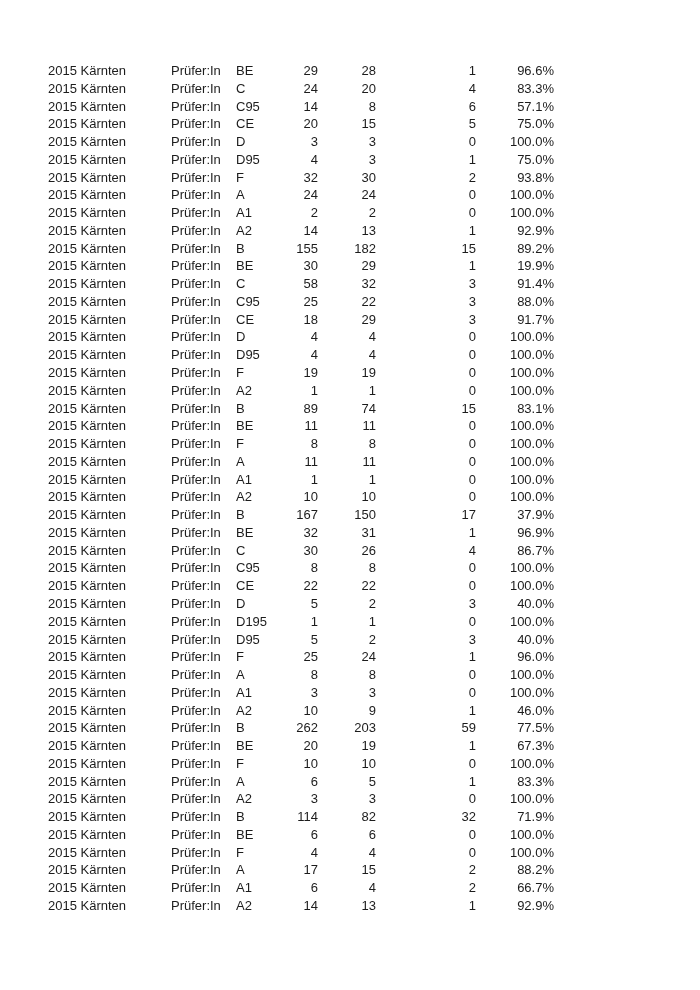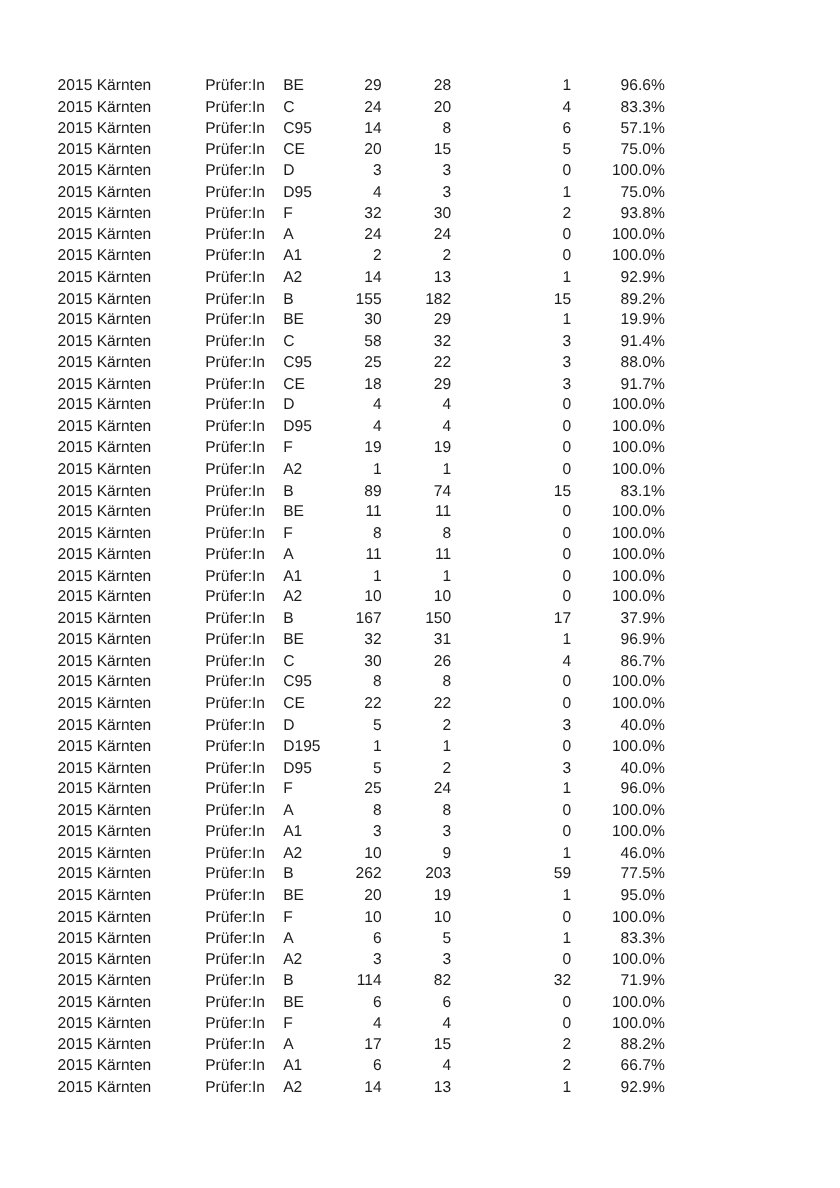--- a/index.html
+++ b/index.html
@@ -422,21 +422,21 @@
     <span class="cell right">77.5%</span>
   </div>
 
   <div class="row">
     <span class="cell left">2015 Kärnten</span>
     <span class="cell left">Prüfer:In</span>
     <span class="cell left">BE</span>
     <span class="cell right">20</span>
     <span class="cell right">19</span>
     <span class="cell right">1</span>
-    <span class="cell right">95.0%</span>
+    <span class="cell right">67.3%</span>
   </div>
 
   <div class="row">
     <span class="cell left">2015 Kärnten</span>
     <span class="cell left">Prüfer:In</span>
     <span class="cell left">F</span>
     <span class="cell right">10</span>
     <span class="cell right">10</span>
     <span class="cell right">0</span>
     <span class="cell right">100.0%</span>

